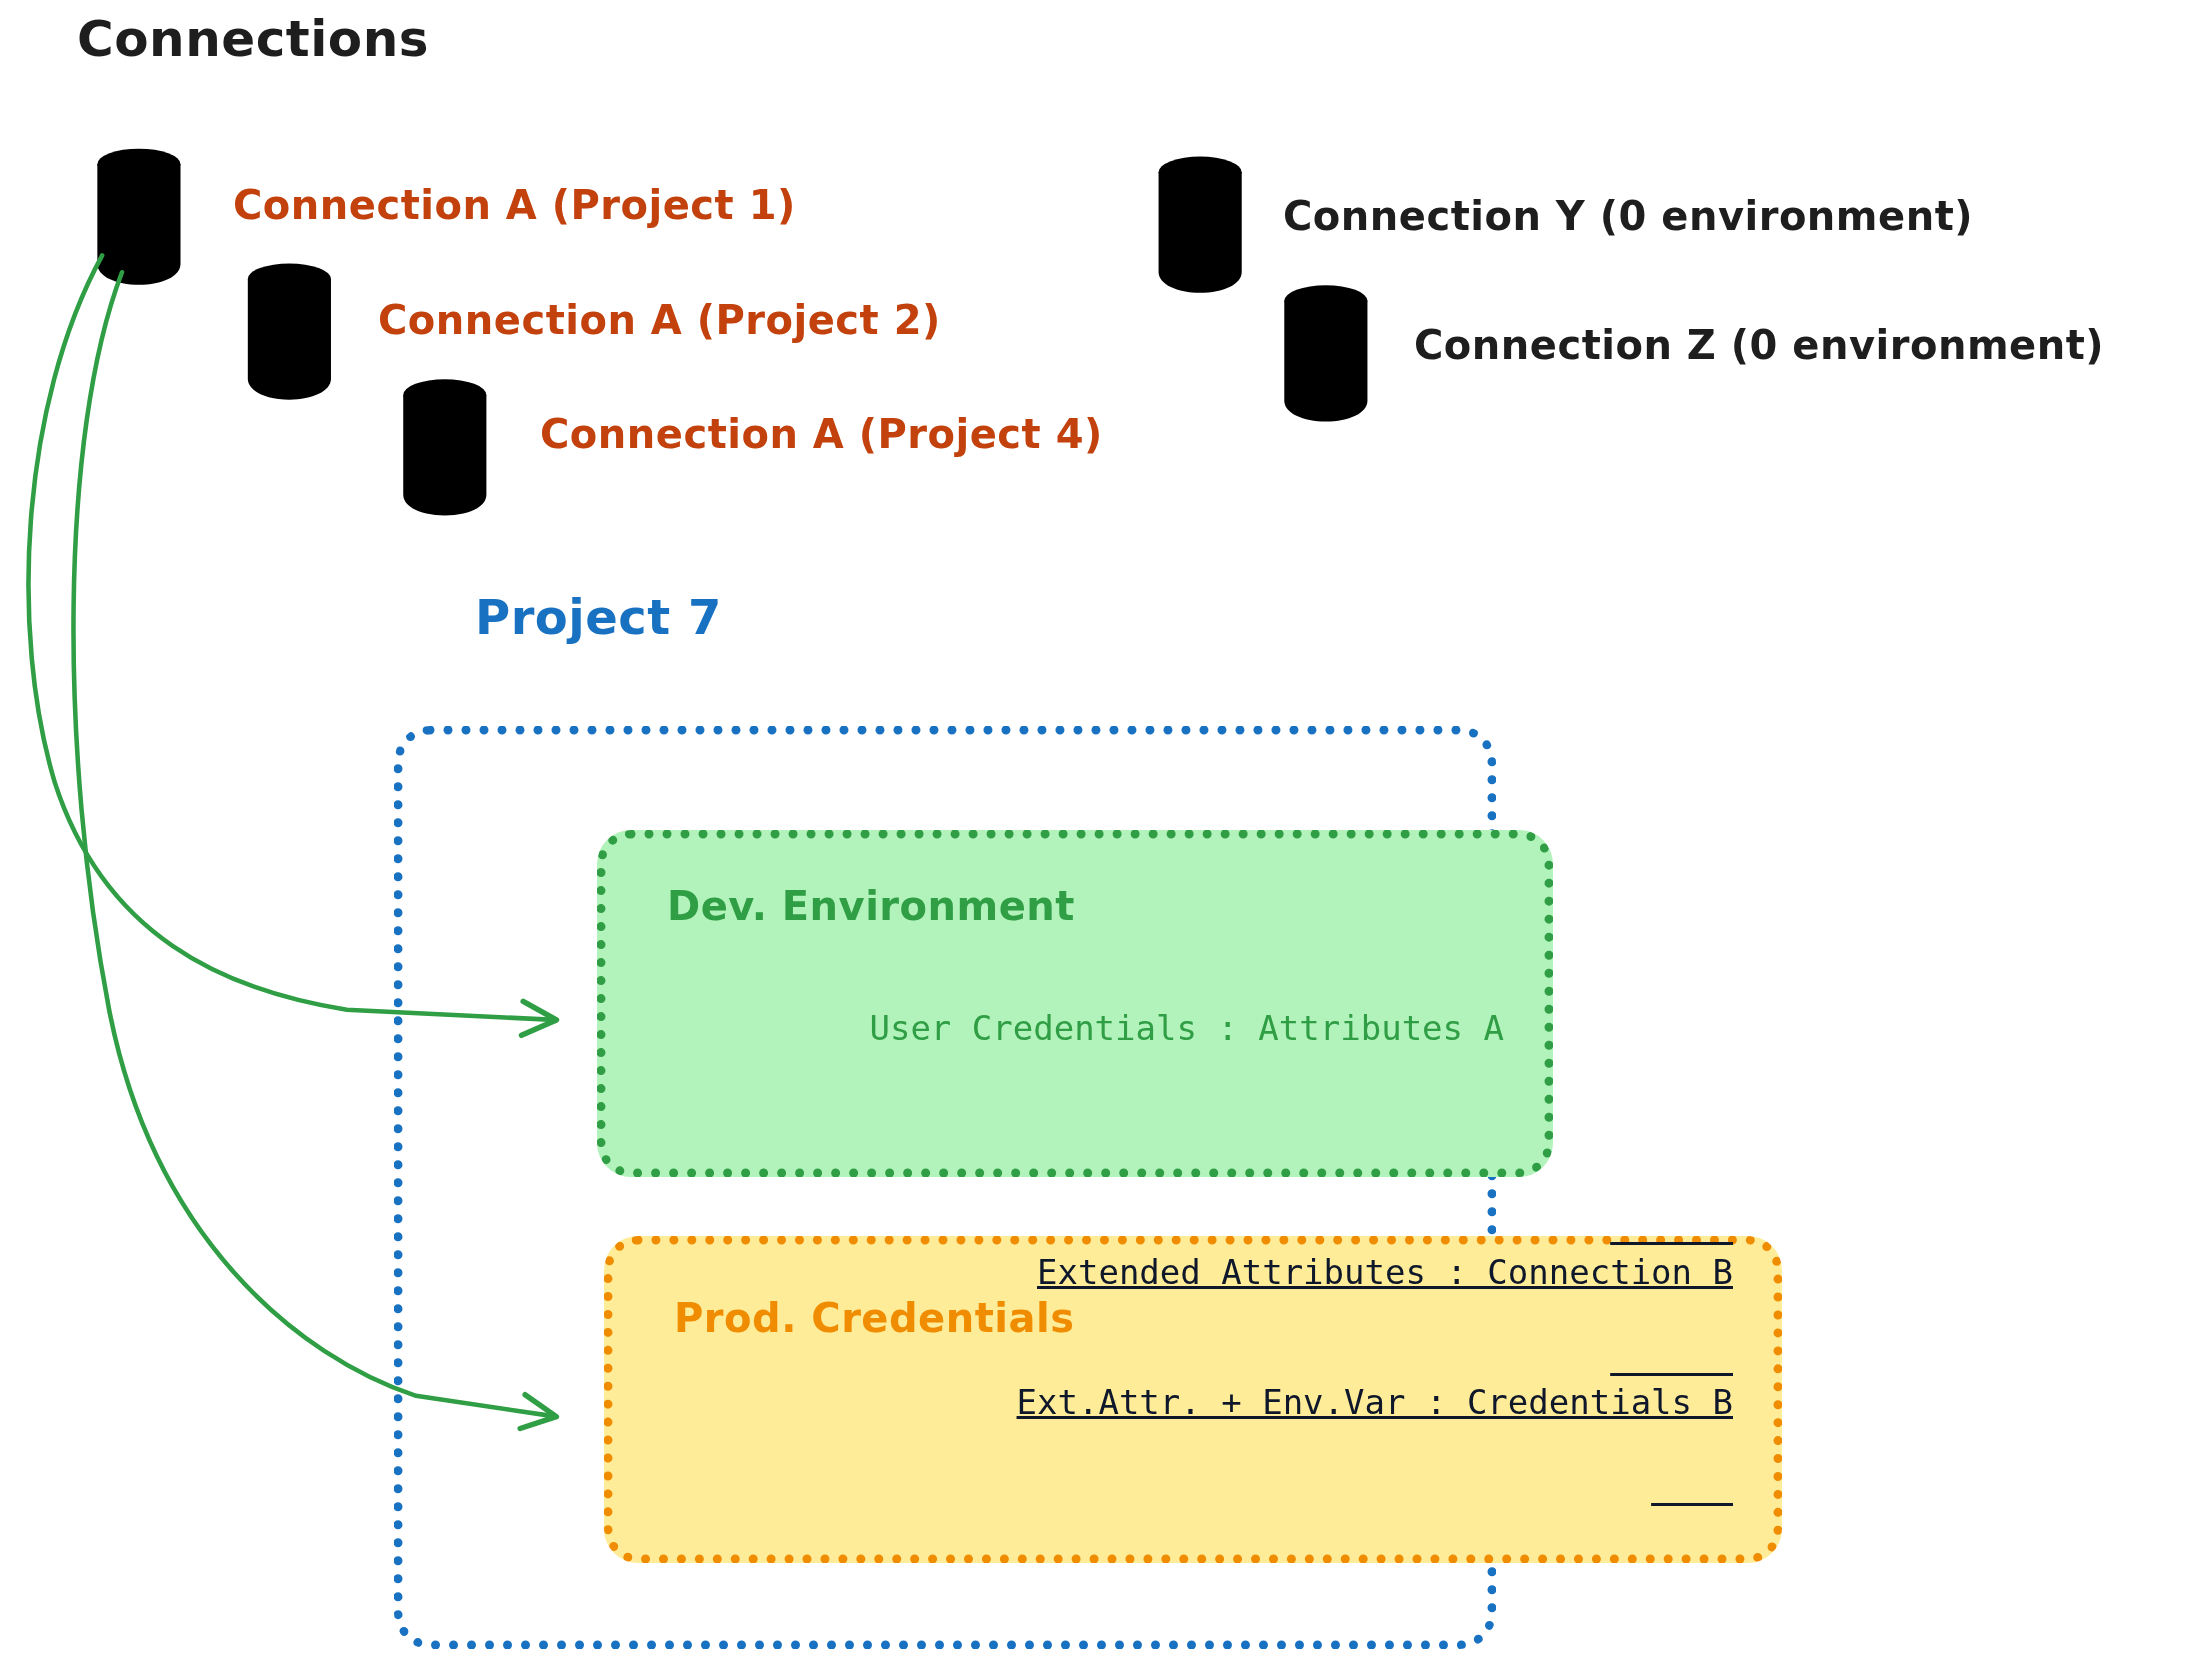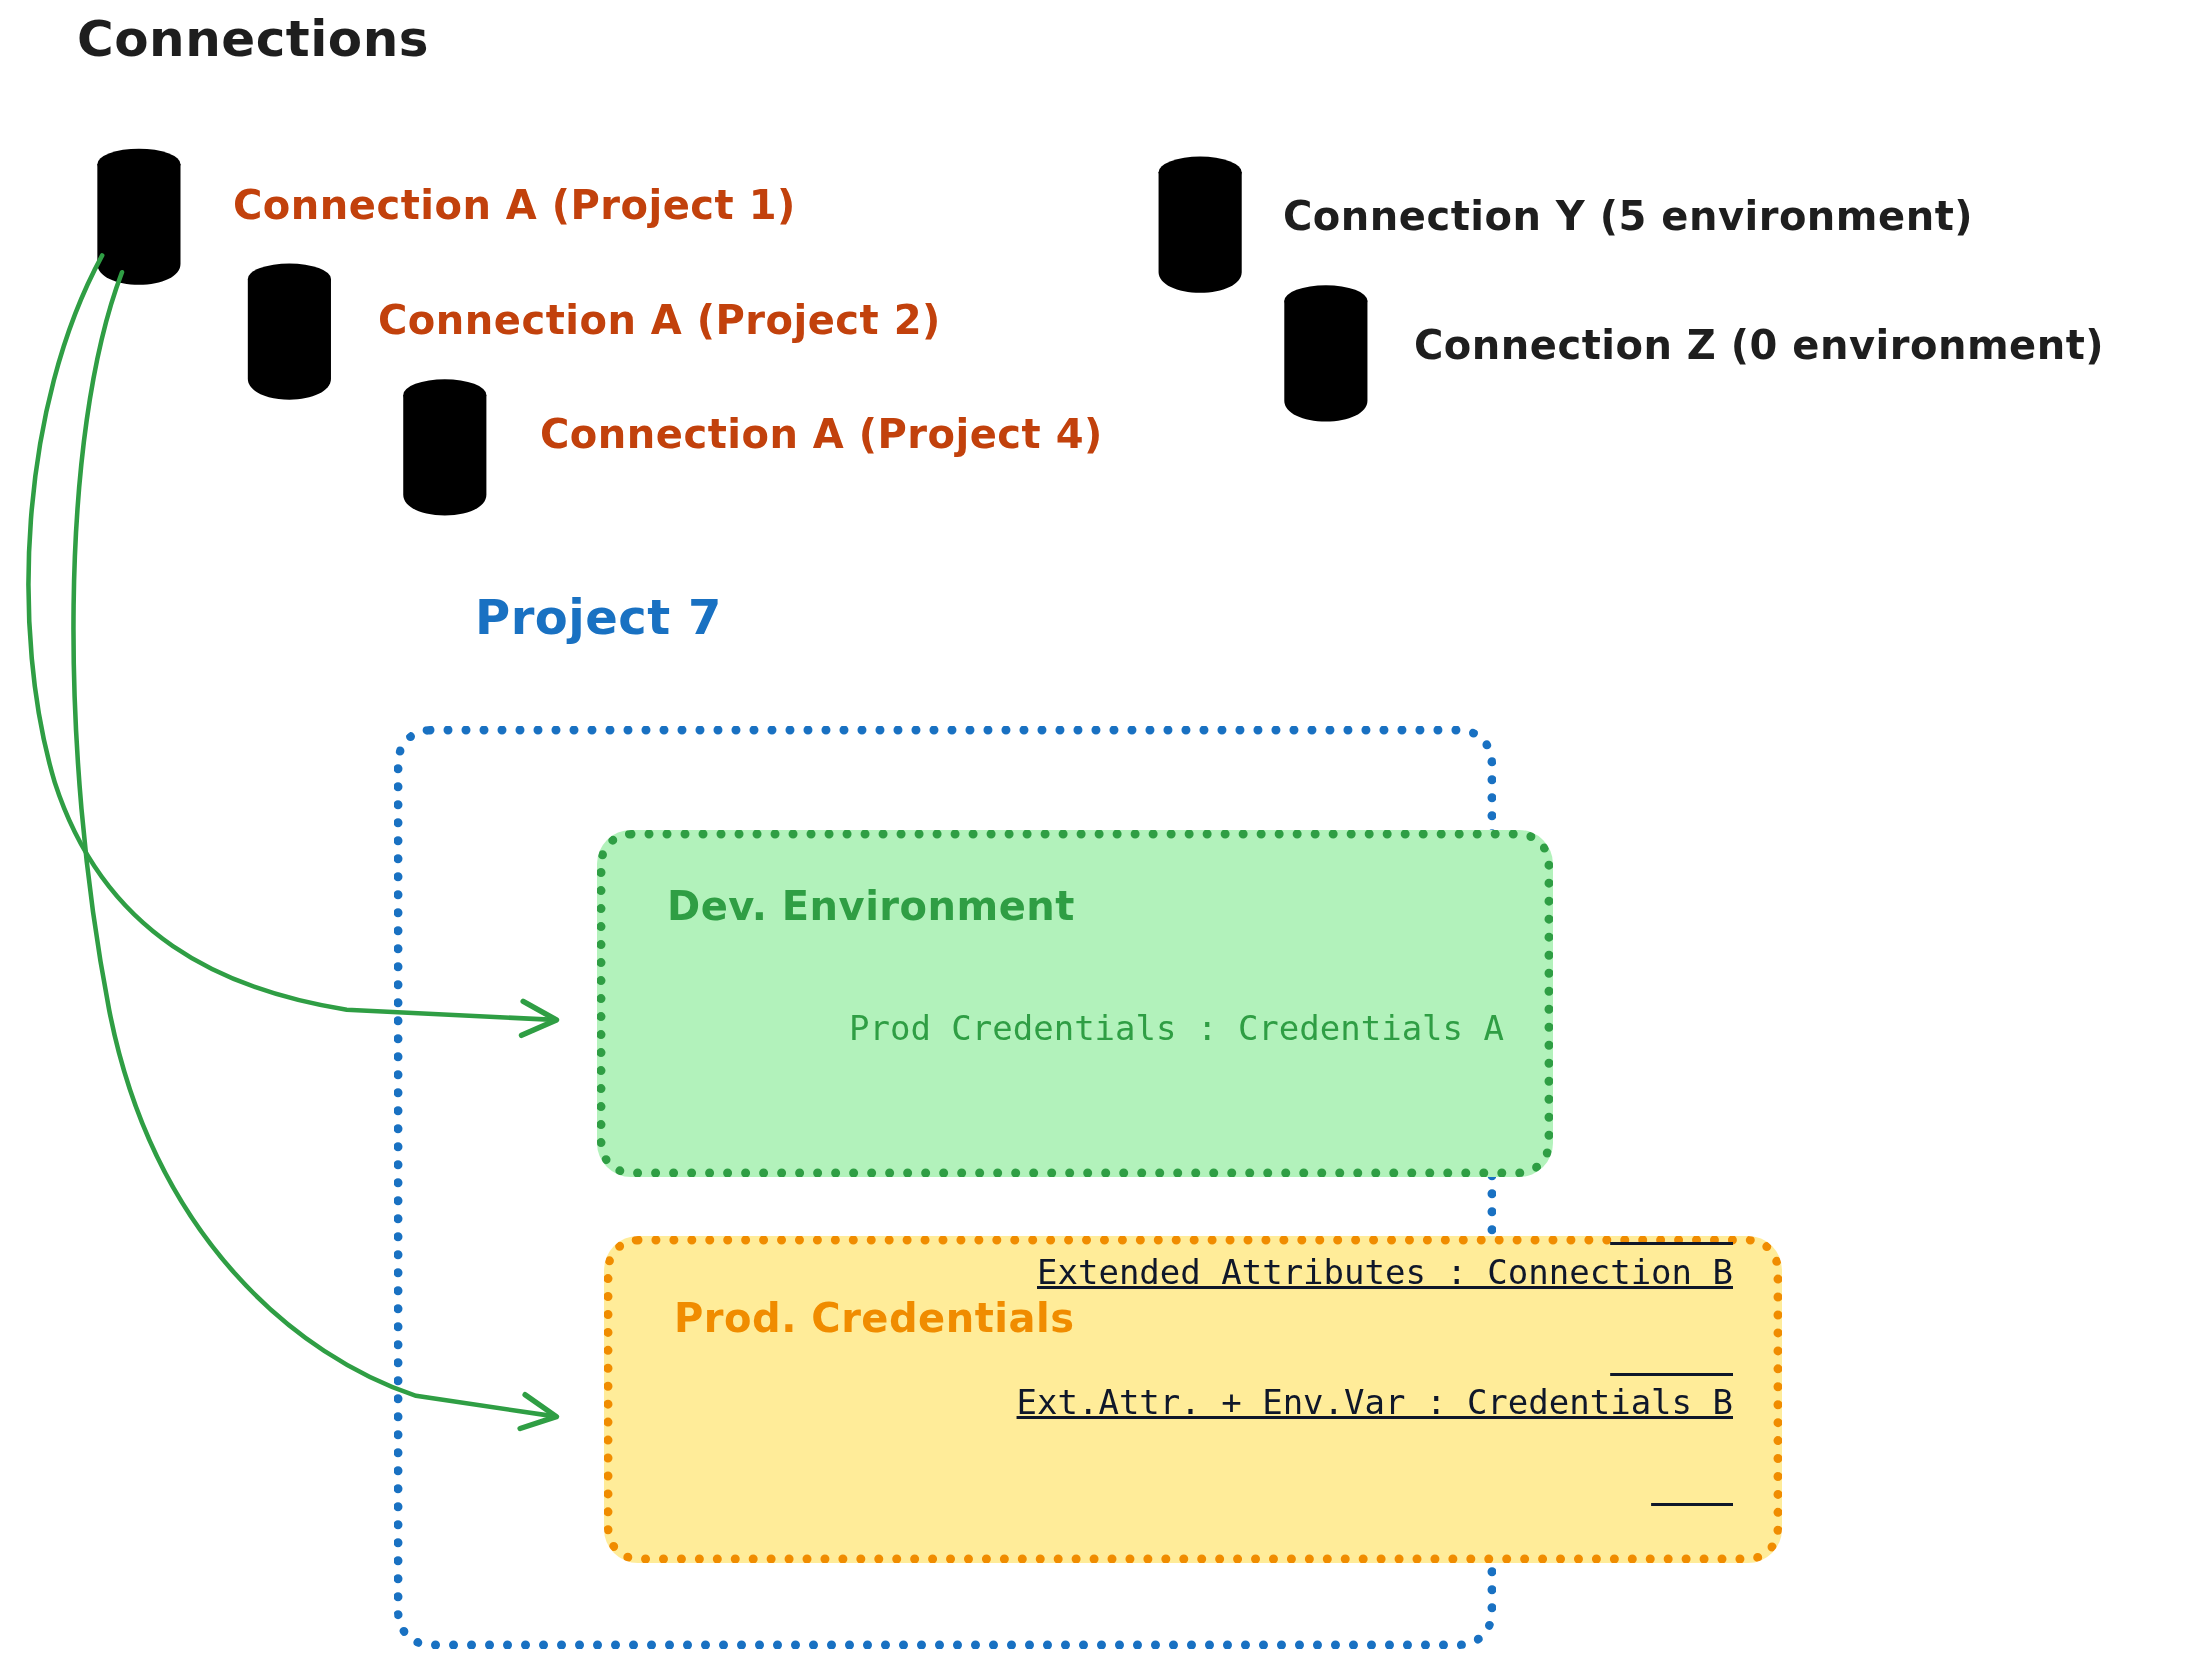--- a/index.html
+++ b/index.html
@@ -202,29 +202,29 @@
   </svg>
 
   <div id="project-box"></div>
 
   <div class="title-connections handwritten">Connections</div>
 
   <div class="conn-label handwritten" style="left:233px; top:182px;">Connection A (Project 1)</div>
   <div class="conn-label handwritten" style="left:378px; top:297px;">Connection A (Project 2)</div>
   <div class="conn-label handwritten" style="left:540px; top:411px;">Connection A (Project 4)</div>
 
-  <div class="conn-label-dark handwritten" style="left:1283px; top:193px;">Connection Y (5 environment)</div>
+  <div class="conn-label-dark handwritten" style="left:1283px; top:193px;">Connection Y (0 environment)</div>
   <div class="conn-label-dark handwritten" style="left:1414px; top:322px;">Connection Z (0 environment)</div>
 
   <div class="project-title handwritten">Project 7</div>
 
   <div id="dev-env-box" class="env-box">
     <div id="dev-env-title" class="env-title handwritten">Dev. Environment</div>
     <div id="dev-env-lines" class="env-lines mono">
-      <div>Prod Credentials : Credentials A</div>
+      <div>User Credentials : Attributes A</div>
     </div>
   </div>
 
   <div id="prod-env-box" class="env-box">
     <div id="prod-env-title" class="env-title handwritten">Prod. Credentials</div>
     <div id="prod-env-lines" class="env-lines mono">
       <div>Extended Attributes : Connection B</div>
       <div>Ext.Attr. + Env.Var : Credentials B</div>
     </div>
   </div>

